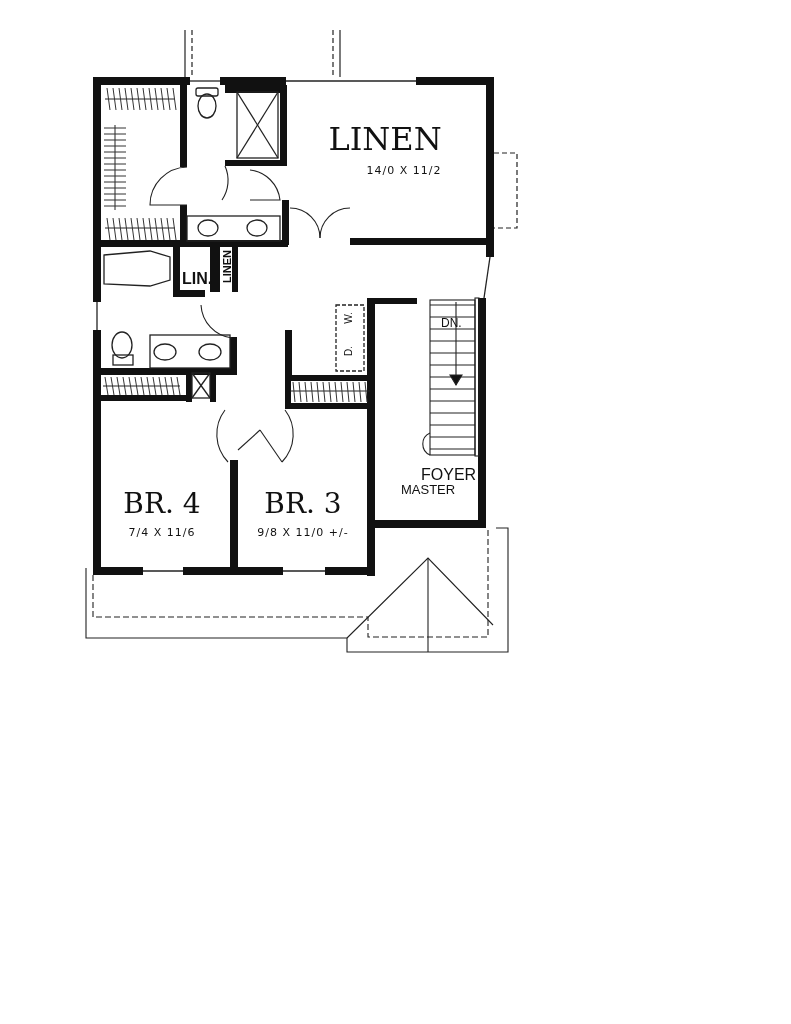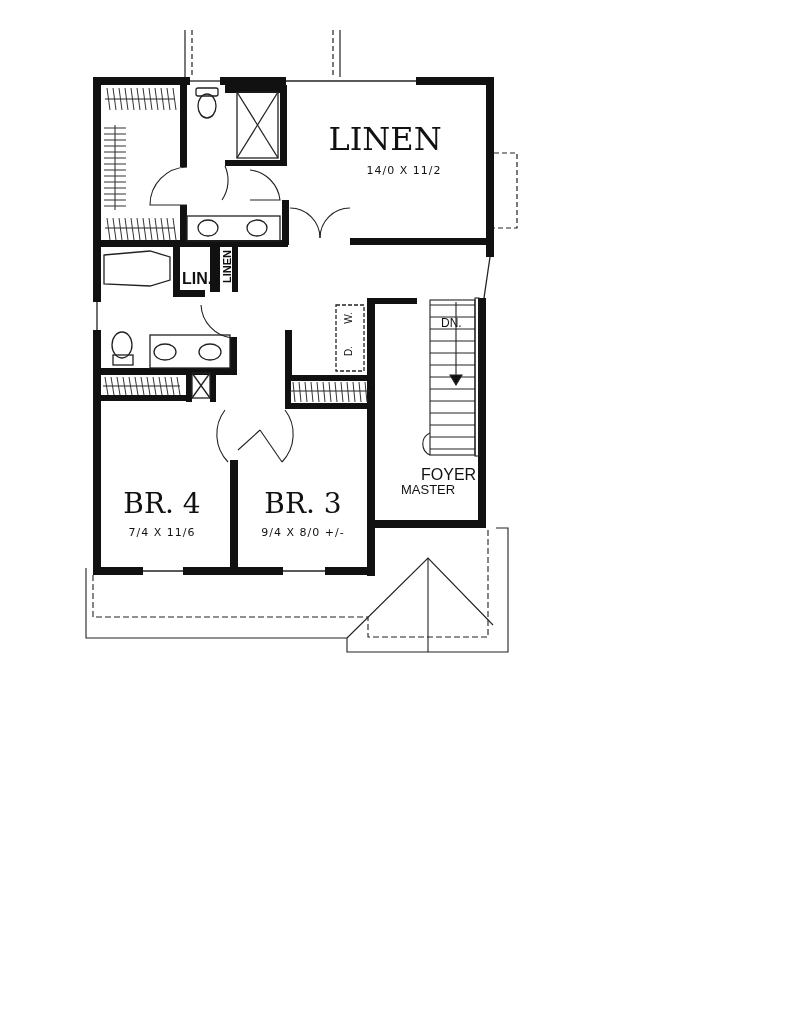--- a/index.html
+++ b/index.html
@@ -163,21 +163,21 @@
   </g>
 </svg>
 
 <div class="room-name" style="left:385px; top:120px; font-size:32px;">LINEN</div>
 <div class="room-dim" style="left:385px; top:164px;margin-left:19px;">14/0 X 11/2</div>
 
 <div class="room-name" style="left:162px; top:487px; font-size:28px;">BR. 4</div>
 <div class="room-dim" style="left:162px; top:526px;">7/4 X 11/6</div>
 
 <div class="room-name" style="left:303px; top:487px; font-size:28px;">BR. 3</div>
-<div class="room-dim" style="left:303px; top:526px;">9/4 X 8/0 +/-</div>
+<div class="room-dim" style="left:303px; top:526px;">9/8 X 11/0 +/-</div>
 
 <div class="small-label" style="left:401px; top:466px; font-size:16px; font-weight:normal;margin-left:20px;">FOYER</div>
 <div class="small-label" style="left:401px; top:482px; font-size:13px; font-weight:normal;">MASTER</div>
 
 <div class="small-label" style="left:441px; top:280px; font-size:12px; font-weight:normal;margin-top:36px;">DN.</div>
 
 <div class="small-label" style="left:182px; top:270px; font-size:16px;">LIN.</div>
 <div class="small-label vert" style="left:221px; top:250px; font-size:11px;">LINEN</div>
 
 <div class="small-label vert" style="left:343px; top:312px; font-size:10px; font-weight:normal;">W.</div>

